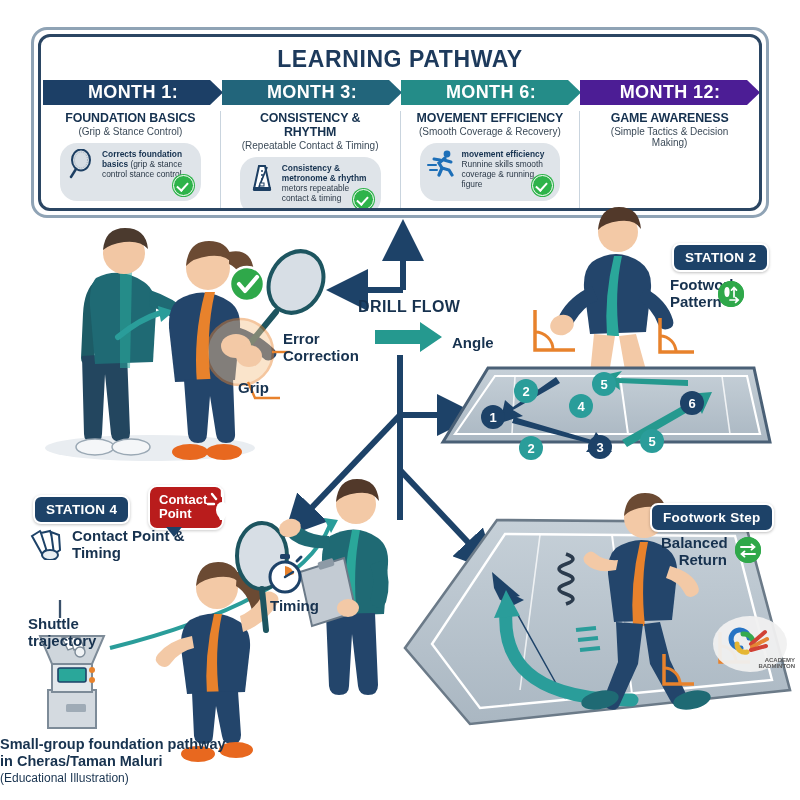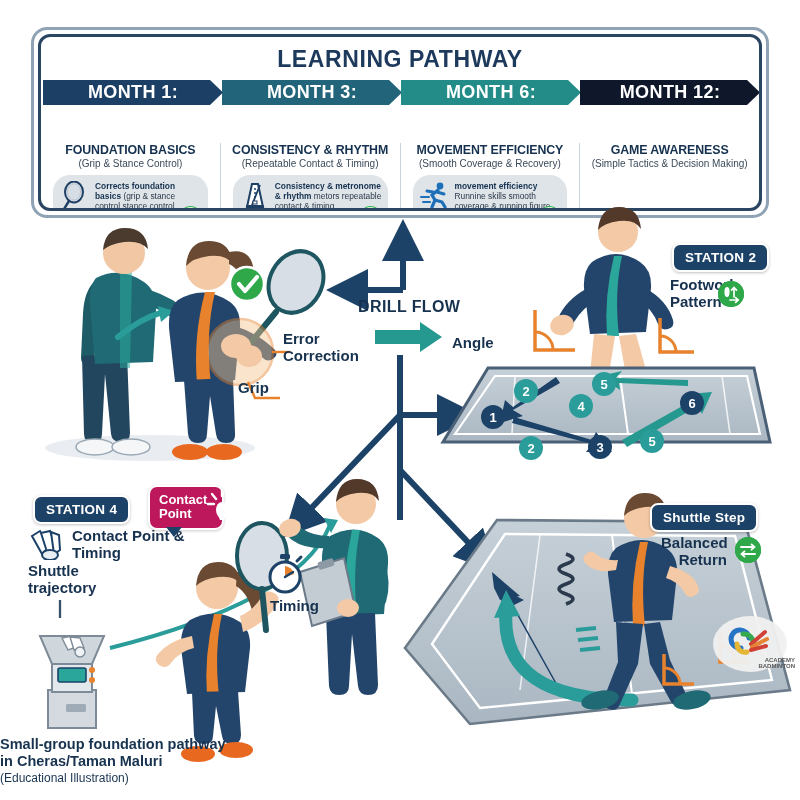--- a/index.html
+++ b/index.html
@@ -26,23 +26,22 @@
   .chevron-row{display:flex;margin-top:7px;height:25px;}
   .chev{
     flex:1;position:relative;display:flex;align-items:center;justify-content:center;
     color:#fff;font-size:18px;font-weight:bold;letter-spacing:.4px;
     clip-path:polygon(0 0, calc(100% - 13px) 0, 100% 50%, calc(100% - 13px) 100%, 0 100%);
     margin-right:-1px;
   }
   .chev:first-child{margin-left:2px;}
   .col-row{display:flex;margin-top:6px;}
   .col{
-    flex:1;text-align:center;padding:0 8px;box-sizing:border-box;
+    flex:1;text-align:center;padding:0 15px;box-sizing:border-box;
     border-right:1px solid #c9d4de;
-    margin-top:32px;
   }
   .col:last-child{border-right:none;}
   .col-title{font-size:12.4px;font-weight:bold;color:#15314f;letter-spacing:-.1px;}
   .col-sub{font-size:10px;color:#3b4a58;margin-top:1px;}
   .mini-card{
     margin:6px 4px 0 4px;background:#dfe4e9;border-radius:17px;height:58px;
     display:flex;align-items:flex-start;padding:6px 6px 0 7px;box-sizing:border-box;
     position:relative;text-align:left;
   }
   .mini-ico{width:30px;flex:0 0 30px;margin-right:5px;display:flex;align-items:center;justify-content:center;}
@@ -61,21 +60,21 @@
   .lbl{position:absolute;font-weight:bold;color:#17324f;line-height:1.12;}
   .pill{
     position:absolute;background:#1d4268;color:#fff;border-radius:8px;
     font-weight:bold;font-size:13.5px;padding:5px 11px;letter-spacing:.3px;
     border:2px solid #ffffff;box-shadow:0 1px 3px rgba(0,0,0,.25);
   }
   .badge-grn{
     position:absolute;width:26px;height:26px;border-radius:50%;background:#2fa84a;
   }
   .callout{
-    position:absolute;background:#be185d;color:#fff;border-radius:9px;
+    position:absolute;background:#b91c1c;color:#fff;border-radius:9px;
     font-weight:bold;font-size:13px;line-height:1.1;padding:6px 9px;
     border:2px solid #ffffff;box-shadow:0 1px 3px rgba(0,0,0,.2);
   }
   .callout:after{
     content:"";position:absolute;left:16px;bottom:-9px;width:0;height:0;
     border-left:8px solid transparent;border-right:8px solid transparent;
     border-top:10px solid #1d4268;
   }
   .caption{
     position:absolute;left:0;right:0;text-align:left;color:#18334f;
@@ -102,21 +101,21 @@
 
   <div class="pathway-outer">
     <div class="pathway-inner">
 
       <div class="pathway-title">LEARNING PATHWAY</div>
 
       <div class="chevron-row">
         <div class="chev" style="background:#1c3f66">MONTH 1:</div>
         <div class="chev" style="background:#22657b">MONTH 3:</div>
         <div class="chev" style="background:#248c88">MONTH 6:</div>
-        <div class="chev" style="background:#0f172a">MONTH 12:</div>
+        <div class="chev" style="background:#4c1d95">MONTH 12:</div>
       </div>
 
       <div class="col-row">
 
         <div class="col">
           <div class="col-title">FOUNDATION BASICS</div>
           <div class="col-sub">(Grip &amp; Stance Control)</div>
           <div class="mini-card">
             <div class="mini-ico">
               <svg width="28" height="30" viewBox="0 0 28 30">
@@ -405,21 +404,21 @@
   <div class="pill" style="left:33px;top:495px;">STATION 4</div>
   <div style="position:absolute;left:30px;top:528px;width:40px;">
     <svg width="36" height="32" viewBox="0 0 36 32">
       <path d="M12 26 L2 8 L10 3 L20 18 Z" fill="#ffffff" stroke="#1d4268" stroke-width="2"></path>
       <path d="M18 27 L11 5 L20 3 L26 20 Z" fill="#ffffff" stroke="#1d4268" stroke-width="2"></path>
       <path d="M24 26 L21 4 L29 7 L30 22 Z" fill="#ffffff" stroke="#1d4268" stroke-width="2"></path>
       <ellipse cx="20" cy="27" rx="8" ry="5" fill="#e8eef3" stroke="#1d4268" stroke-width="2"></ellipse>
     </svg>
   </div>
   <div class="lbl" style="left:72px;top:528px;font-size:15px;width:130px;">Contact Point &amp; Timing</div>
-  <div class="lbl" style="left:28px;top:563px;font-size:15px;width:95px;">Shuttle trajectory</div>
+  <div class="lbl" style="left:28px;top:616px;font-size:15px;width:95px;">Shuttle trajectory</div>
 
   <div class="callout" style="left:148px;top:485px;width:54px;">Contact Point</div>
   <div style="position:absolute;left:205px;top:488px;">
     <svg width="34" height="34" viewBox="0 0 34 34">
       <g stroke="#ffffff" stroke-width="2.4" stroke-linecap="round">
         <line x1="17" y1="2" x2="17" y2="8"></line>
         <line x1="7" y1="6" x2="11" y2="11"></line>
         <line x1="27" y1="6" x2="23" y2="11"></line>
         <line x1="3" y1="16" x2="9" y2="16"></line>
         <line x1="31" y1="16" x2="25" y2="16"></line>
@@ -433,21 +432,21 @@
     <svg width="38" height="42" viewBox="0 0 38 42">
       <rect x="14" y="1" width="10" height="5" rx="1.6" fill="#1d4268"></rect>
       <line x1="31" y1="8" x2="35" y2="4" stroke="#1d4268" stroke-width="3" stroke-linecap="round"></line>
       <circle cx="19" cy="24" r="15" fill="#ffffff" stroke="#1d4268" stroke-width="3"></circle>
       <path d="M19 24 L19 13 A11 11 0 0 1 28 21 Z" fill="#e8822c"></path>
       <line x1="19" y1="24" x2="27" y2="19" stroke="#1d4268" stroke-width="2.4" stroke-linecap="round"></line>
     </svg>
   </div>
   <div class="lbl" style="left:270px;top:598px;font-size:15px;">Timing</div>
 
-  <div class="pill" style="left:650px;top:503px;">Shuttle Step</div>
+  <div class="pill" style="left:650px;top:503px;">Footwork Step</div>
   <div class="lbl" style="left:661px;top:535px;font-size:15px;width:66px;text-align:right;">Balanced Return</div>
   <div class="badge-grn" style="left:735px;top:537px;">
     <svg width="26" height="26" viewBox="0 0 26 26">
       <circle cx="13" cy="13" r="13" fill="#2fa84a"></circle>
       <path d="M6 10 L19 10 M16.5 7.4 L19.4 10 L16.5 12.6" stroke="#fff" stroke-width="1.9" fill="none" stroke-linecap="round"></path>
       <path d="M20 17 L7 17 M9.5 14.4 L6.6 17 L9.5 19.6" stroke="#fff" stroke-width="1.9" fill="none" stroke-linecap="round"></path>
     </svg>
   </div>
 
   <div class="caption cap1" style="top:736px;">Small-group foundation pathway</div>

